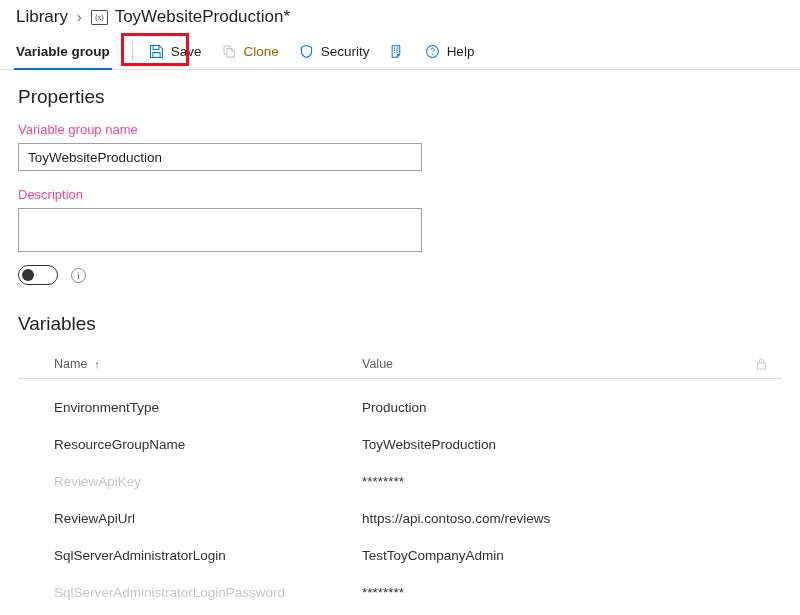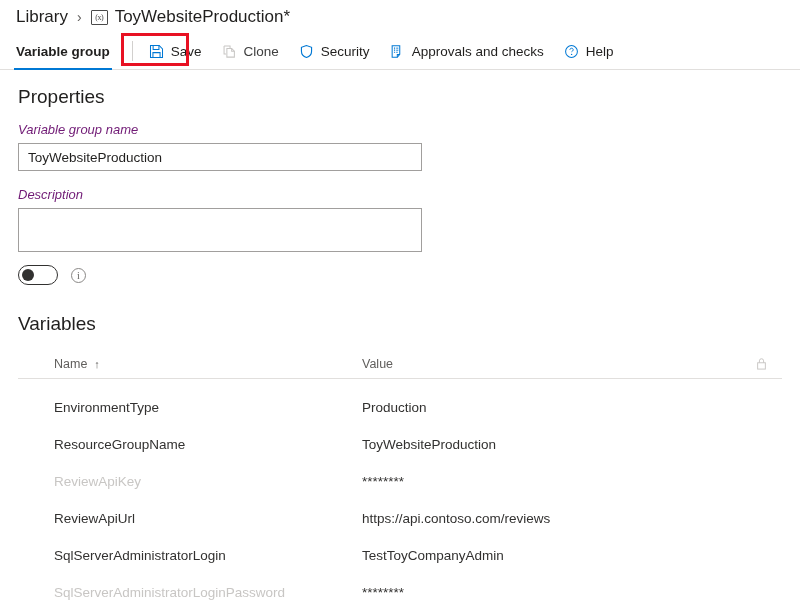--- a/index.html
+++ b/index.html
@@ -78,21 +78,21 @@
   .cmd {
     height: 30px;
     display: flex; align-items: center;
     gap: 7px;
     padding: 0 10px;
     font-size: 13.5px;
     color: #201f1e;
     cursor: pointer;
     white-space: nowrap;
   }
-  .cmd.disabled { color: #404040; cursor: default; }
+  .cmd.disabled { color: #a16207; cursor: default; }
   .cmd .ico { display: flex; align-items: center; flex: none; }
   .cmd svg { display: block; }
 
   
   .highlight-box {
     position: absolute;
     left: 121px; top: 33px;
     width: 68px; height: 33px;
     border: 3px solid #e81123;
     pointer-events: none;
@@ -106,22 +106,21 @@
     font-weight: normal;
     color: #201f1e;
   }
   #properties-title { top: 86px; }
   #variables-title  { top: 313px; }
 
   .field-label {
     position: absolute;
     left: 18px;
     font-size: 13px;
-    color: #701a75;
-    font-style: italic;
+    color: #ec4899;
   }
   #vg-name-label { top: 122px; }
   #desc-label    { top: 187px; text-align: center; }
 
   .txtinput {
     position: absolute;
     left: 18px;
     width: 404px;
     border: 1px solid #a19f9d;
     background: #ffffff;
@@ -279,21 +278,20 @@
 
   <div class="cmd">
     <span class="ico">
       <svg width="15" height="15" viewBox="0 0 16 16" fill="none" stroke="#0078d4" stroke-width="1.1">
         <path d="M2.3 1.8h8.1v9.3l-2.6 3H2.3z"></path>
         <path d="M4.2 4.4h1.3M4.2 6.6h1.3M4.2 8.8h1.3" stroke-width="1.3"></path>
         <path d="M6.6 4.4h2.3M6.6 6.6h2.3M6.6 8.8h1.6" stroke-width="1"></path>
         <path d="M10.4 11.1H7.8v3"></path>
       </svg>
     </span>
-    <span>Approvals and checks</span>
   </div>
 
   <div class="cmd">
     <span class="ico">
       <svg width="15" height="15" viewBox="0 0 16 16" fill="none" stroke="#0078d4" stroke-width="1.1">
         <circle cx="8" cy="8" r="6.3"></circle>
         <path d="M6.3 6.2c0-1 .8-1.7 1.8-1.7s1.7.7 1.7 1.6c0 1.3-1.6 1.4-1.6 2.6" stroke-width="1.05"></path>
         <circle cx="8.1" cy="11.1" r=".75" fill="#0078d4" stroke="none"></circle>
       </svg>
     </span>

